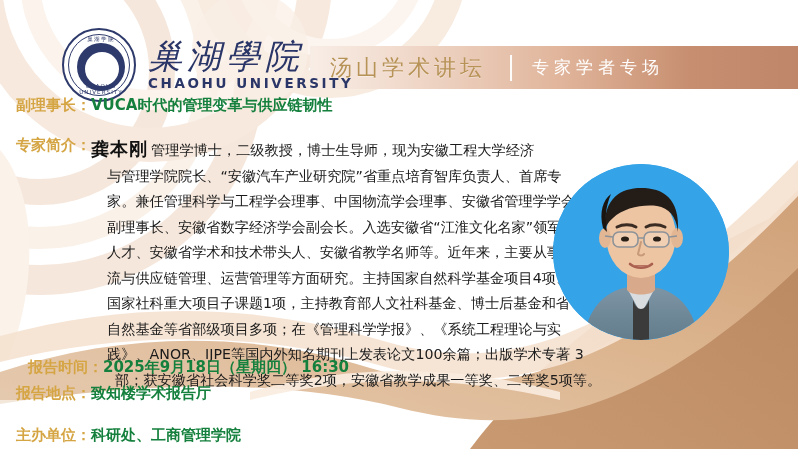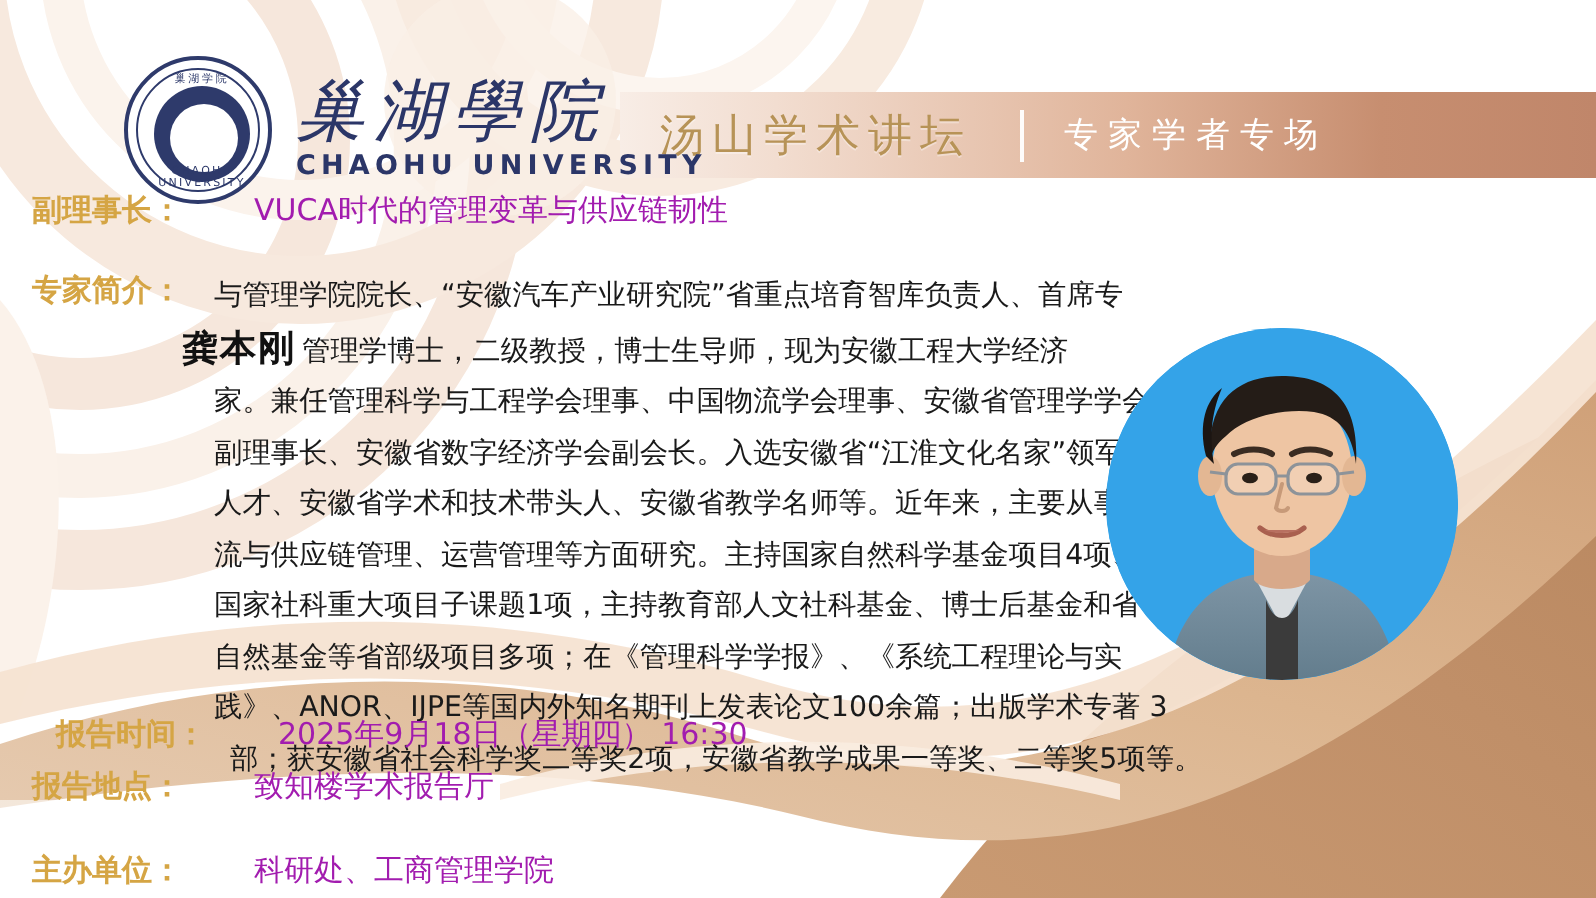--- a/index.html
+++ b/index.html
@@ -94,23 +94,22 @@
     letter-spacing:2.6px; margin-top:1px;
   }
 
   
   .row { position:absolute; z-index:6; display:flex; align-items:flex-start; }
   .lbl {
     color:#d5a544; font-size:15px; font-weight:bold;
     white-space:nowrap; flex:none;
   }
   .val {
-    color:#a21caf; font-size:15px; font-weight:normal;
+    color:#15803d; font-size:15px; font-weight:bold;
     white-space:nowrap;
-    margin-left:36px;
   }
 
   #row-topic { left:16px; top:96px; }
 
   #row-bio { left:16px; top:136px; }
   #bio-body { width:508px; }
   #bio-name {
     color:#111111; font-size:18px; font-weight:bold;
     letter-spacing:1px; margin-right:3px;
   }
@@ -230,22 +229,22 @@
   </div>
 
   <div class="row" id="row-topic">
     <span class="lbl">副理事长：</span>
     <span class="val">VUCA时代的管理变革与供应链韧性</span>
   </div>
 
   <div class="row" id="row-bio">
     <span class="lbl">专家简介：</span>
     <div id="bio-body">
+      <div class="bio-line first"><span id="bio-name">龚本刚</span><span>管理学博士，二级教授，博士生导师，现为安徽工程大学经济</span></div>
       <div class="bio-line indent">与管理学院院长、“安徽汽车产业研究院”省重点培育智库负责人、首席专</div>
-      <div class="bio-line first"><span id="bio-name">龚本刚</span><span>管理学博士，二级教授，博士生导师，现为安徽工程大学经济</span></div>
       <div class="bio-line indent">家。兼任管理科学与工程学会理事、中国物流学会理事、安徽省管理学学会</div>
       <div class="bio-line indent">副理事长、安徽省数字经济学会副会长。入选安徽省“江淮文化名家”领军</div>
       <div class="bio-line indent">人才、安徽省学术和技术带头人、安徽省教学名师等。近年来，主要从事物</div>
       <div class="bio-line indent">流与供应链管理、运营管理等方面研究。主持国家自然科学基金项目4项、</div>
       <div class="bio-line indent">国家社科重大项目子课题1项，主持教育部人文社科基金、博士后基金和省</div>
       <div class="bio-line indent">自然基金等省部级项目多项；在《管理科学学报》、《系统工程理论与实</div>
       <div class="bio-line indent">践》、ANOR、IJPE等国内外知名期刊上发表论文100余篇；出版学术专著 3</div>
       <div class="bio-line indent2">部；获安徽省社会科学奖二等奖2项，安徽省教学成果一等奖、二等奖5项等。</div>
     </div>
   </div>

